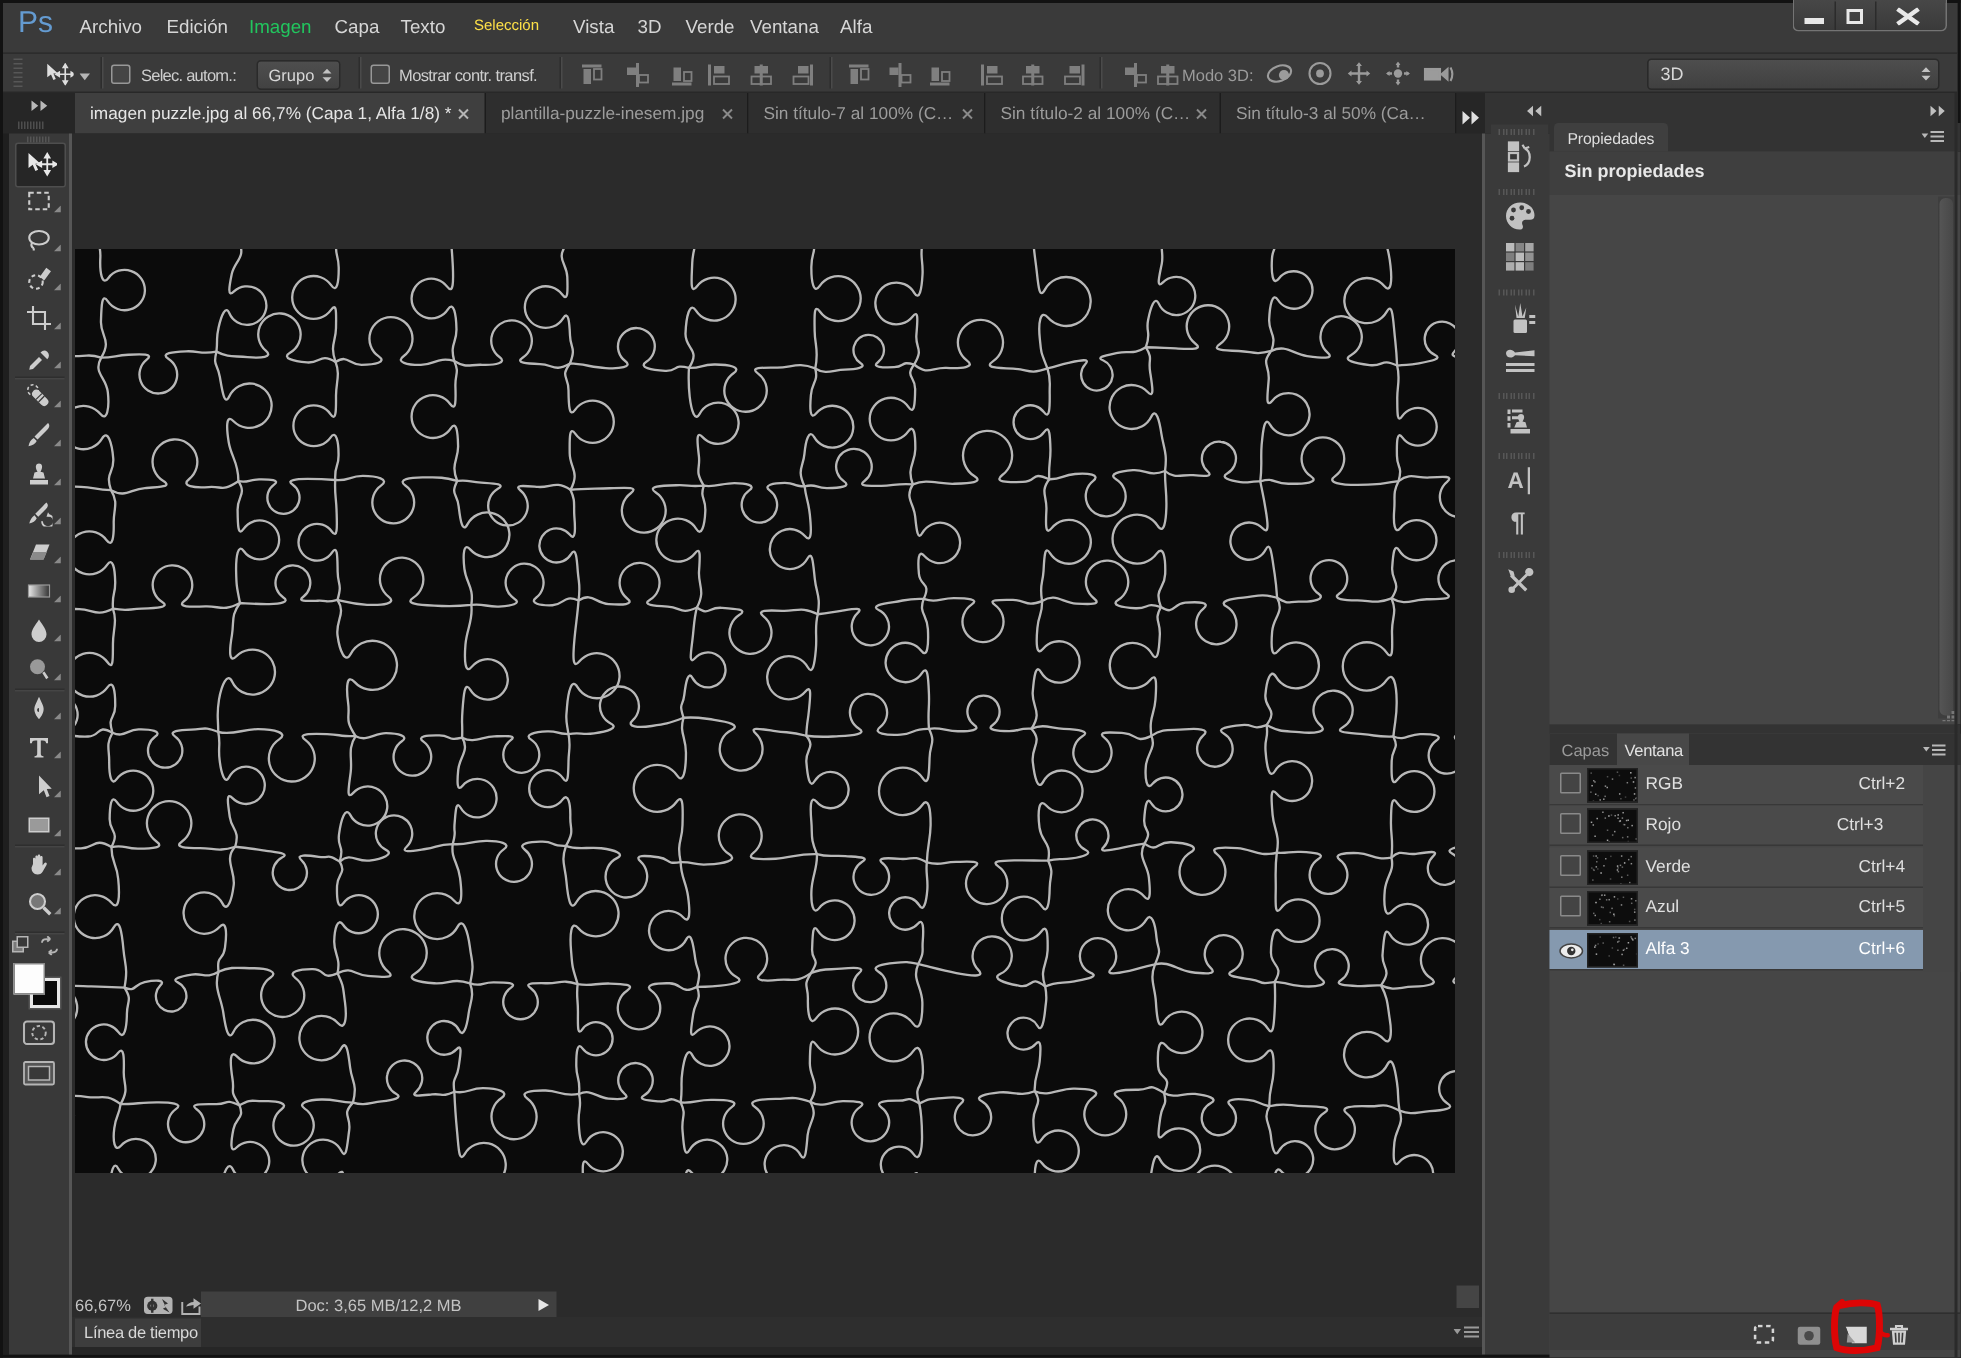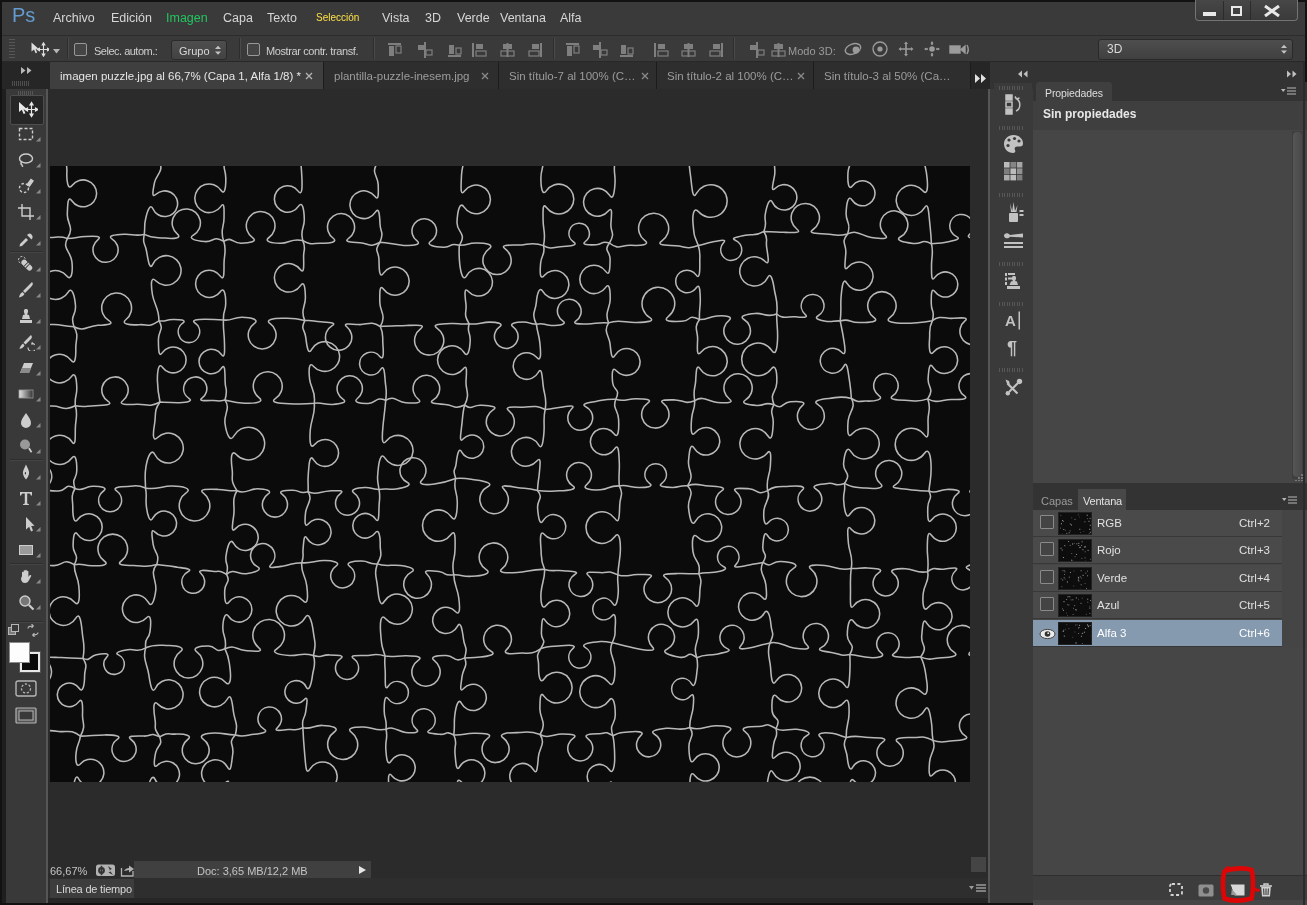--- a/index.html
+++ b/index.html
@@ -722,21 +722,21 @@
       <rect x="13.1" y="3.5" width="1" height="1" fill="#cfcfcf" opacity="0.85"></rect>
       <rect x="2.7" y="9.5" width="1" height="1" fill="#cfcfcf" opacity="0.70"></rect>
       <rect x="13.3" y="20.6" width="1" height="1" fill="#cfcfcf" opacity="0.40"></rect>
       <rect x="31.4" y="18.8" width="1" height="1" fill="#cfcfcf" opacity="0.65"></rect>
       <rect x="28.6" y="9.9" width="1" height="1" fill="#cfcfcf" opacity="0.75"></rect>
       <rect x="25.7" y="11.3" width="1" height="1" fill="#cfcfcf" opacity="0.53"></rect>
       <rect x="22.9" y="9.2" width="1" height="1" fill="#cfcfcf" opacity="0.30"></rect>
     </svg>
   </div>
 <div class="t" style="left:1097px;top:543px;font-size:11.5px;color:#e0e0e0">Rojo</div>
-<div class="t" style="left:1210px;top:543px;width:60px;text-align:right;font-size:11.5px;color:#e0e0e0">Ctrl+3</div>
+<div class="t" style="left:1210px;top:543px;width:60px;text-align:center;font-size:11.5px;color:#e0e0e0">Ctrl+3</div>
 <div class="" style="left:1033px;top:565px;width:249px;height:26px;background:#4a4a4a"></div>
 <div class="" style="left:1033px;top:591px;width:249px;height:1.4px;background:#383838"></div>
 <div class="" style="left:1040px;top:570px;width:14px;height:14px;background:#444;border:1px solid #8a8a8a;border-radius:1px"></div>
 <div class="" style="left:1058px;top:567px;width:34px;height:23px;background:#0d0d0d;border:1px solid #222;overflow:hidden">
     <svg style="left:0;top:0" width="34" height="23">
       <rect x="11.0" y="4.0" width="1" height="1" fill="#cfcfcf" opacity="0.64"></rect>
       <rect x="3.2" y="11.7" width="1" height="1" fill="#cfcfcf" opacity="0.47"></rect>
       <rect x="2.8" y="11.1" width="1" height="1" fill="#cfcfcf" opacity="0.27"></rect>
       <rect x="14.4" y="2.4" width="1" height="1" fill="#cfcfcf" opacity="0.30"></rect>
       <rect x="14.2" y="17.5" width="1" height="1" fill="#cfcfcf" opacity="0.32"></rect>

